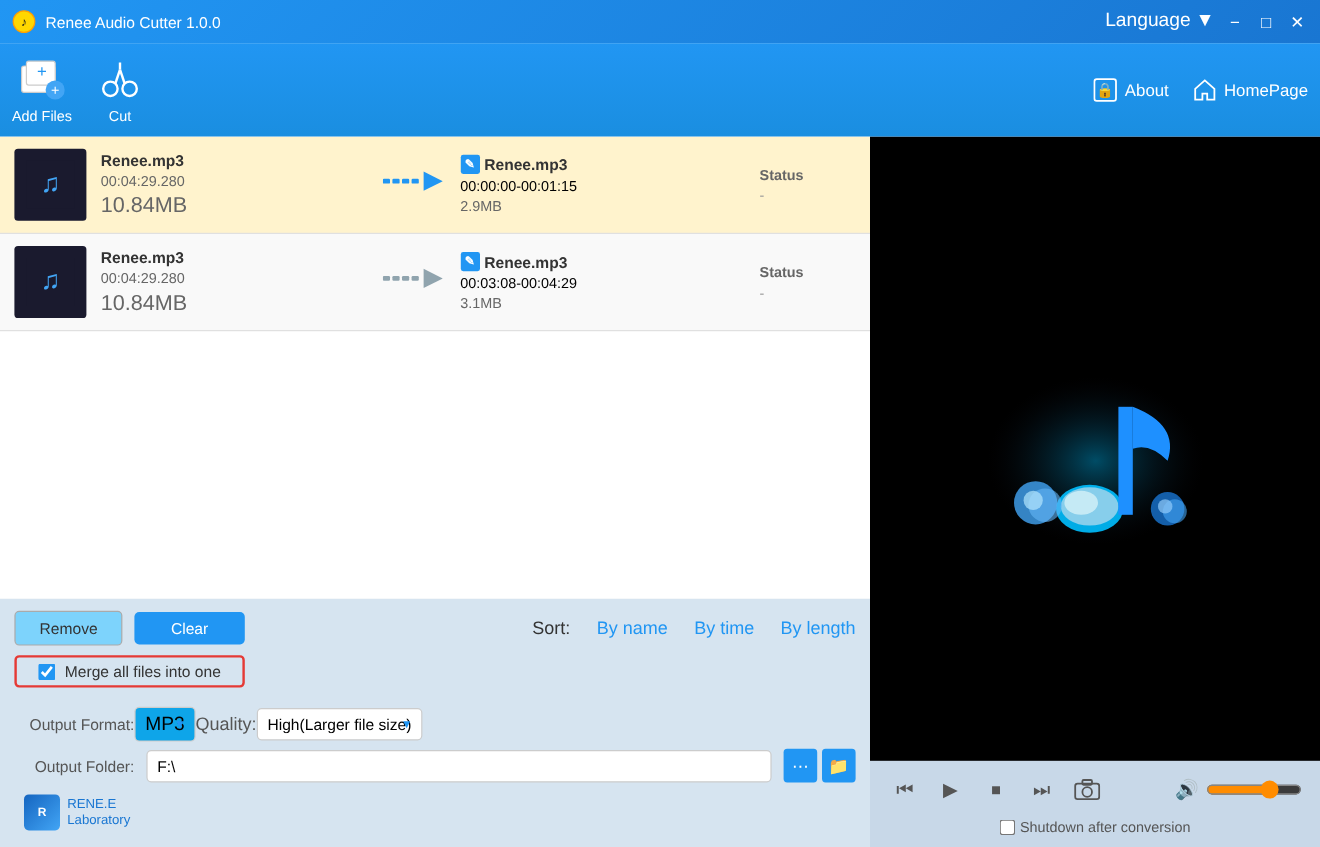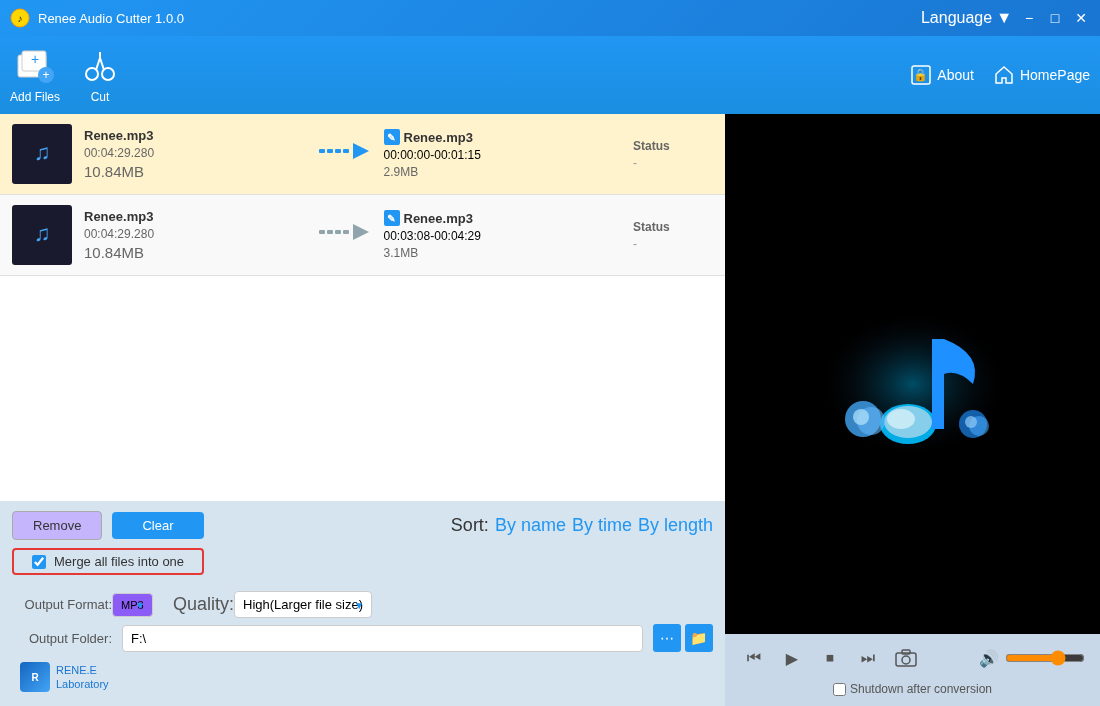--- a/index.html
+++ b/index.html
@@ -105,21 +105,21 @@
       flex-shrink: 0;
     }
     .file-info {
       flex: 1;
       display: flex;
       flex-direction: column;
       gap: 3px;
     }
     .file-name { font-weight: bold; font-size: 13px; color: #333; }
     .file-duration { font-size: 12px; color: #666; }
-    .file-size { font-size: 15px; color: #666; }
+    .file-size { font-size: 18px; color: #666; }
     .arrow-area {
       width: 80px;
       display: flex;
       align-items: center;
       justify-content: center;
     }
     .arrow-icon {
       font-size: 24px;
       color: #90A4AE;
     }
@@ -169,43 +169,43 @@
       background: #d6e4f0;
       padding: 10px 12px;
     }
     .bottom-row1 {
       display: flex;
       align-items: center;
       gap: 10px;
       margin-bottom: 8px;
     }
     .btn-remove {
-      background: #c4b5fd;
+      background: #7dd3fc;
       border: 1px solid #aaa;
       padding: 6px 20px;
       border-radius: 4px;
       cursor: pointer;
       font-size: 13px;
       color: #333;
     }
     .btn-clear {
       background: #2196F3;
       border: none;
       padding: 6px 30px;
       border-radius: 4px;
       cursor: pointer;
       font-size: 13px;
       color: white;
     }
     .sort-area {
       margin-left: auto;
       display: flex;
       align-items: flex-end;
-      gap: 6px;
-      font-size: 18px;
+      gap: 22px;
+      font-size: 15px;
       color: #333;
     }
     .sort-option {
       color: #2196F3;
       cursor: pointer;
     }
     .merge-row {
       display: flex;
       align-items: center;
       gap: 8px;
@@ -227,22 +227,22 @@
       align-items: center;
       margin-bottom: 6px;
     }
     .settings-label { font-size: 13px; color: #555; width: 100px; text-align: right; }
     .settings-select {
       flex: 1;
       max-width: 260px;
       padding: 5px 8px;
       border: 1px solid #ccc;
       border-radius: 4px;
-      background: #8b5cf6;
-      font-size: 11px;
+      background: #0ea5e9;
+      font-size: 16px;
       appearance: none;
       -webkit-appearance: none;
       cursor: pointer;
     }
     .select-wrapper {
       position: relative;
       display: inline-block;
     }
     .select-wrapper::after {
       content: '▼';
@@ -561,21 +561,21 @@
         </div>
       </div>
 
       <div class="settings-row">
         <span class="settings-label">Output Format:</span>
         <div class="select-wrapper">
           <select class="settings-select">
             <option>MP3</option>
           </select>
         </div>
-        <span style="margin-left:20px; color:#555; font-size:18px;">Quality:</span>
+        <span style="color:#555; font-size:15px;">Quality:</span>
         <div class="select-wrapper">
           <select class="quality-select">
             <option>High(Larger file size)</option>
           </select>
         </div>
       </div>
 
       <div class="settings-row folder-row">
         <span class="settings-label">Output Folder:</span>
         <input type="text" class="folder-input" value="F:\" style="">

